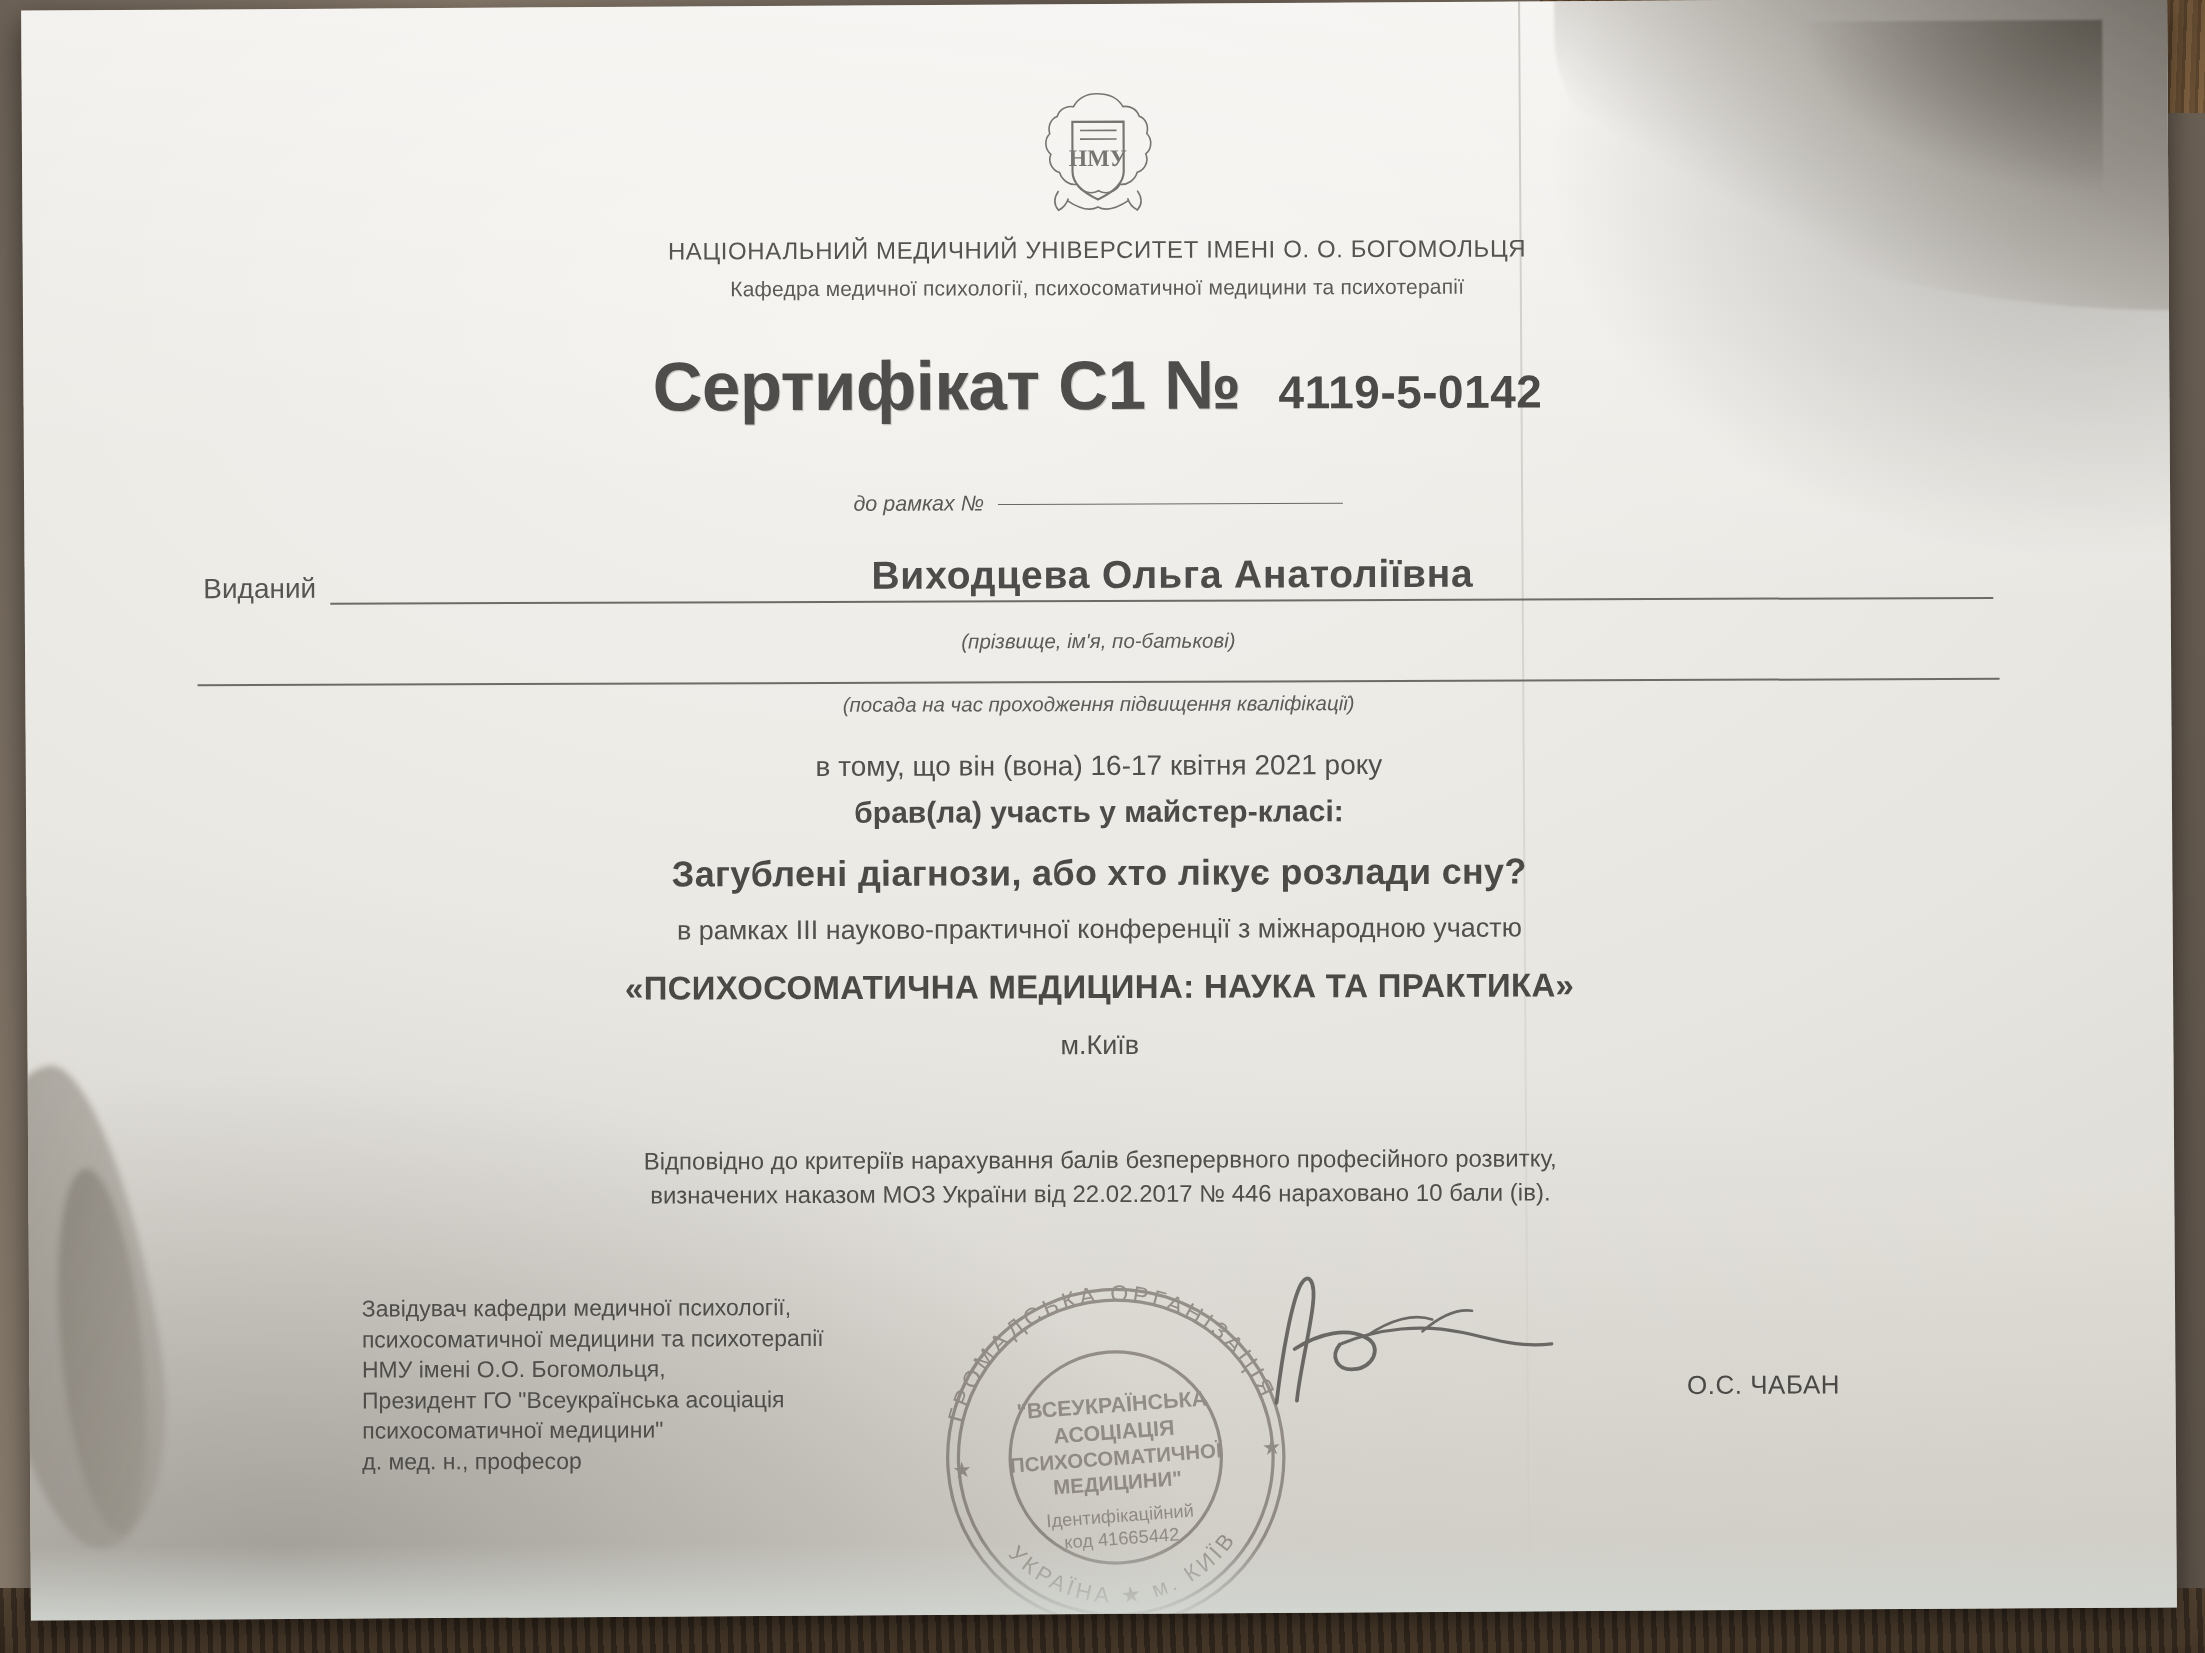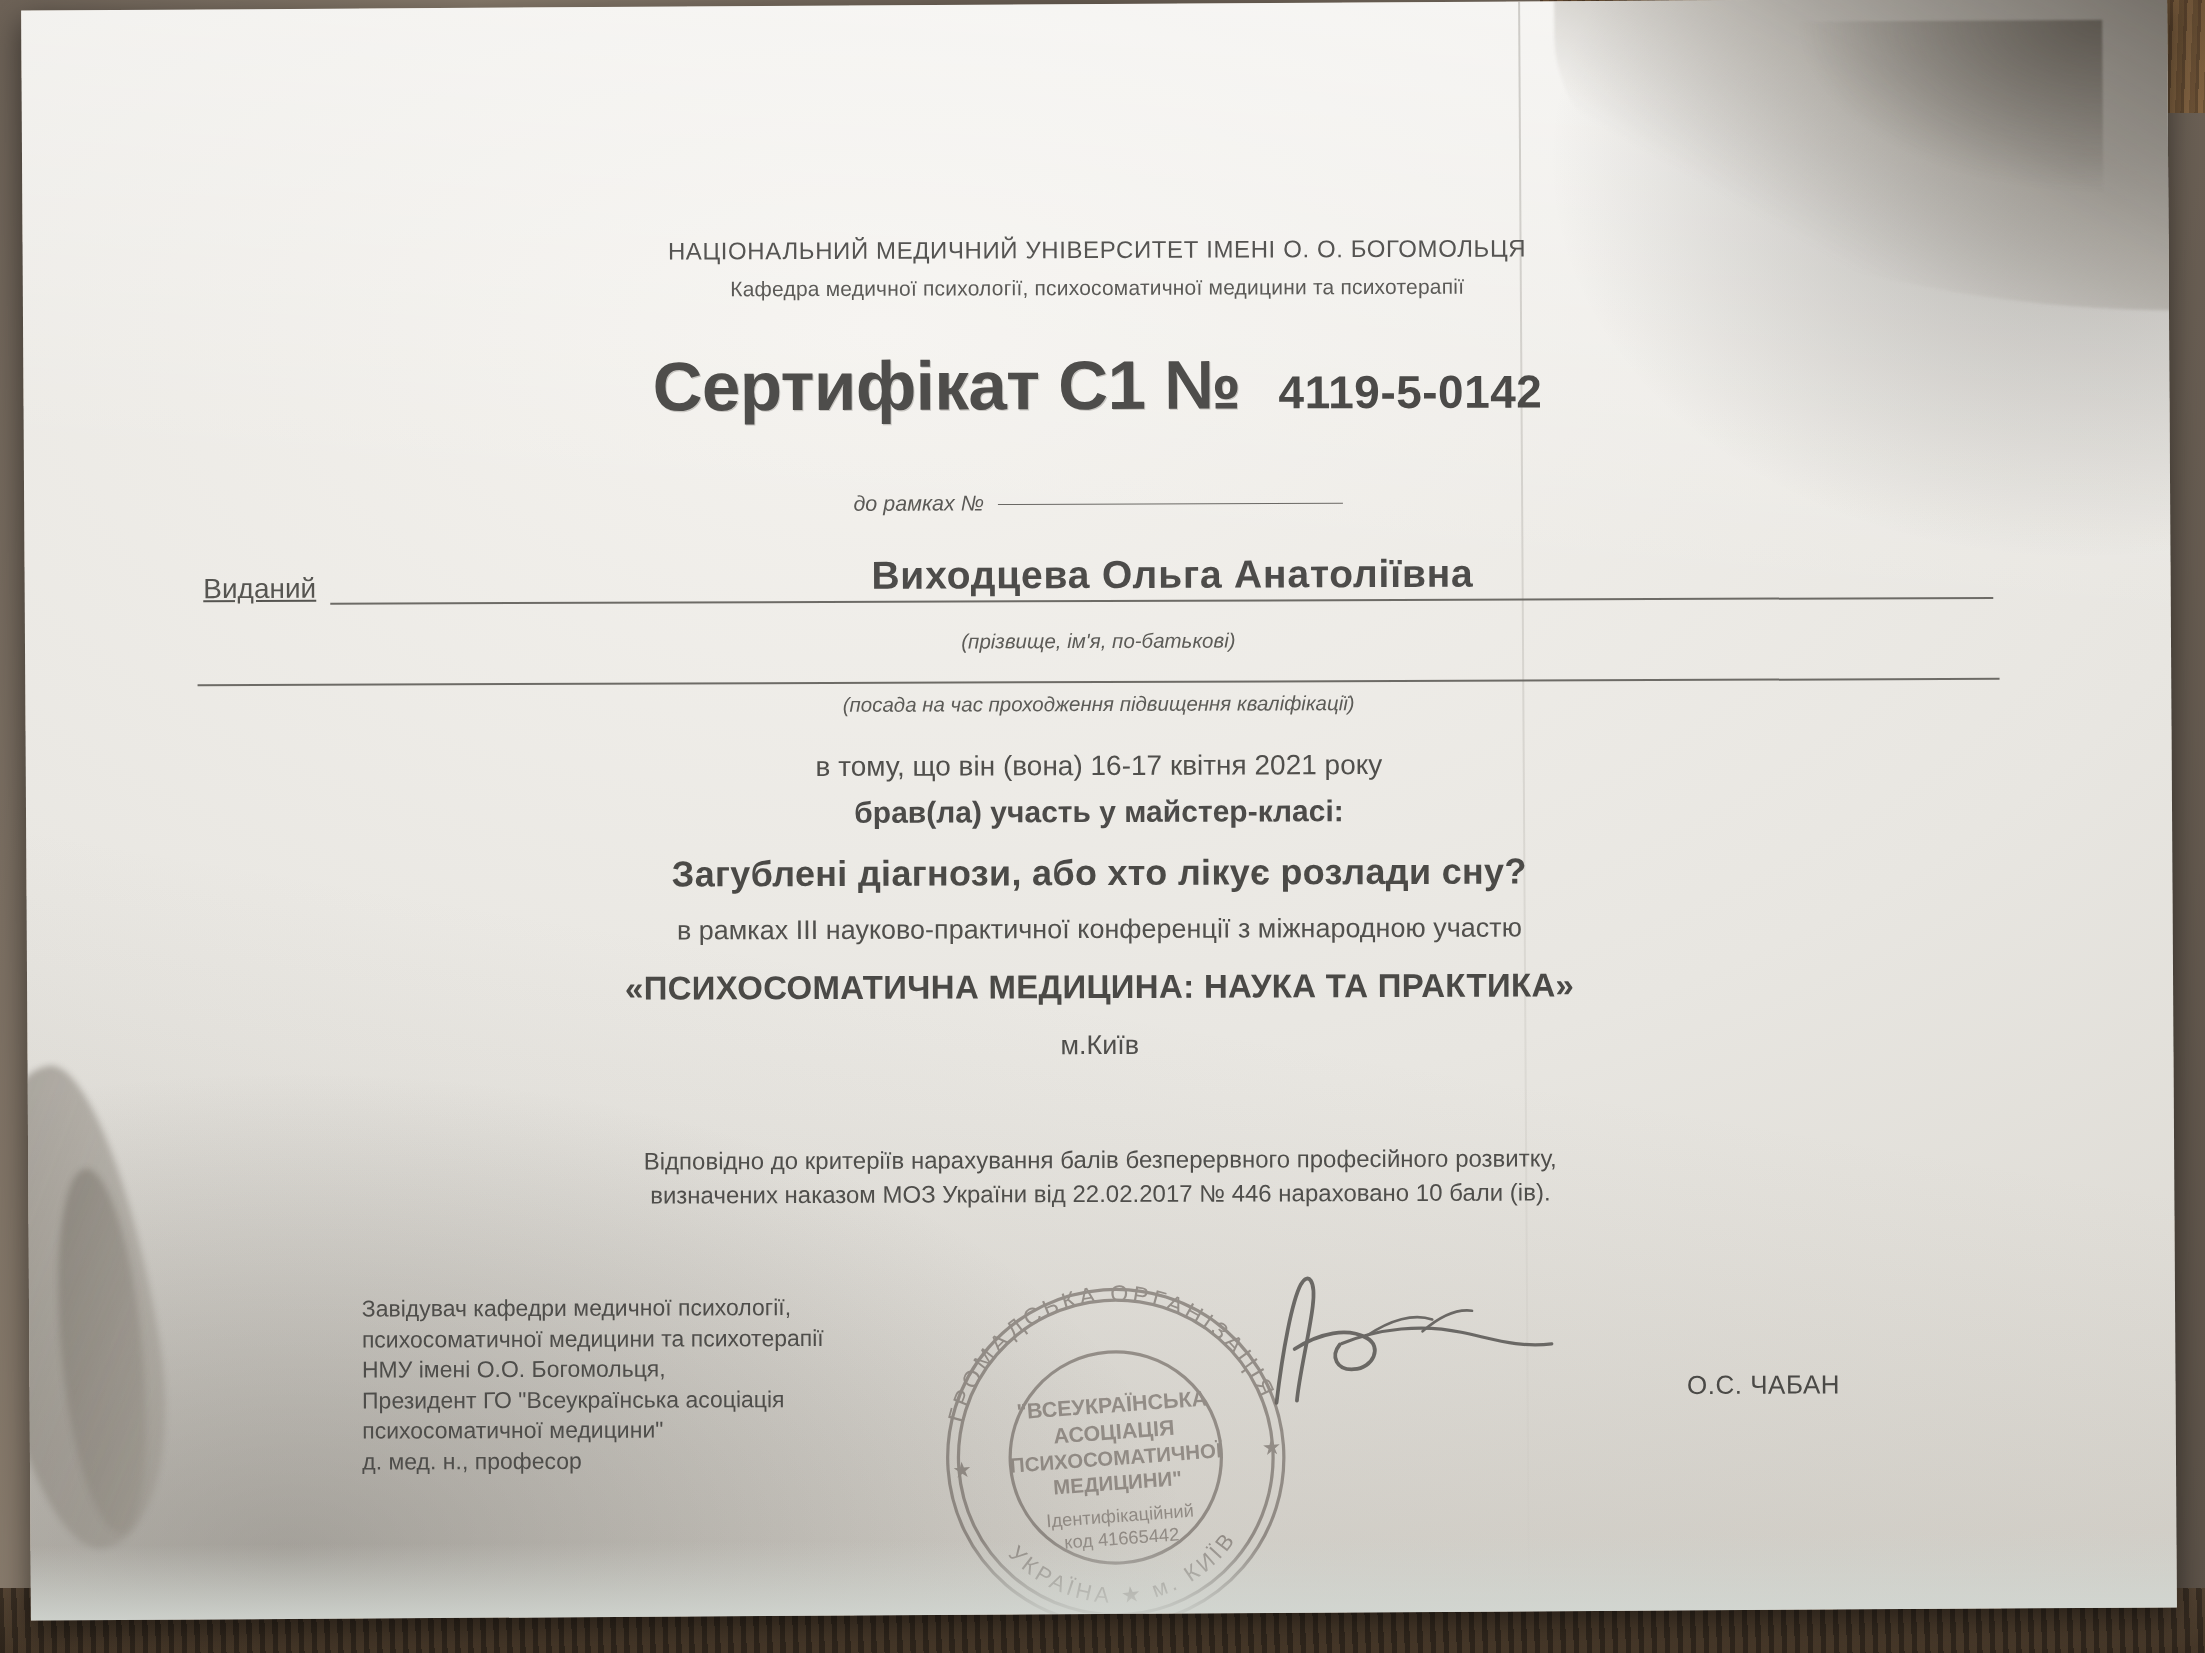--- a/index.html
+++ b/index.html
@@ -183,21 +183,20 @@
     position: absolute;
     left: 178px; right: 178px; top: 549px;
     display: flex;
     align-items: flex-end;
     gap: 14px;
   }
   .issued-label {
     font-size: 28px;
     color: #565551;
     white-space: nowrap;
-    text-decoration: underline;
   }
   .issued-name-wrap {
     flex: 1;
     border-bottom: 2.2px solid #6d6b66;
     padding-bottom: 3.2px;
   }
   .issued-name {
     font-size: 39px;
     font-weight: bold;
     letter-spacing: 0.8px;
@@ -332,20 +331,39 @@
 
   <div id="sheet">
     <div class="curl"></div>
     <div class="curl2"></div>
     <div class="swoosh a"></div>
     <div class="swoosh b"></div>
     <div class="fold"></div>
 
     <div id="content">
 
+      <div class="crest">
+        <svg viewBox="0 0 230 250" width="124" height="135" aria-hidden="true">
+          <g fill="none" stroke="#5c5a56" stroke-width="3">
+            <path d="M115 16 C95 16 80 26 72 40 C60 38 46 44 42 58 C30 62 24 76 28 90
+                     C18 100 18 118 30 128 C24 142 32 158 46 162 C50 176 64 186 78 184
+                     C86 198 104 204 118 196 C132 204 150 198 158 184 C172 186 186 176 190 162
+                     C204 158 212 142 206 128 C218 118 218 100 208 90
+                     C212 76 206 62 194 58 C190 44 176 38 164 40 C156 26 140 16 115 16 Z"></path>
+            <path d="M70 68 L165 68 L165 160 Q165 190 117 212 Q70 190 70 160 Z" stroke-width="4"></path>
+            <path d="M84 84 L152 84 M84 100 L152 100"></path>
+          </g>
+          <text x="117" y="150" text-anchor="middle" font-family="'Liberation Serif', serif" font-size="44" font-weight="bold" fill="#5c5a56">НМУ</text>
+          <g stroke="#5c5a56" stroke-width="3" fill="none">
+            <path d="M60 214 Q96 238 117 226 Q138 238 174 214"></path>
+            <path d="M44 196 Q30 216 44 232 Q58 224 62 210"></path>
+            <path d="M190 196 Q204 216 190 232 Q176 224 172 210"></path>
+          </g>
+        </svg>
+      </div>
 
       <div class="uni">НАЦІОНАЛЬНИЙ МЕДИЧНИЙ УНІВЕРСИТЕТ ІМЕНІ О. О. БОГОМОЛЬЦЯ</div>
       <div class="dept">Кафедра медичної психології, психосоматичної медицини та психотерапії</div>
 
       <div class="title-row">
         <span class="title-main">Сертифікат С1 №</span>
         <span class="title-num">4119-5-0142</span>
       </div>
 
       <div class="dipl-row">

